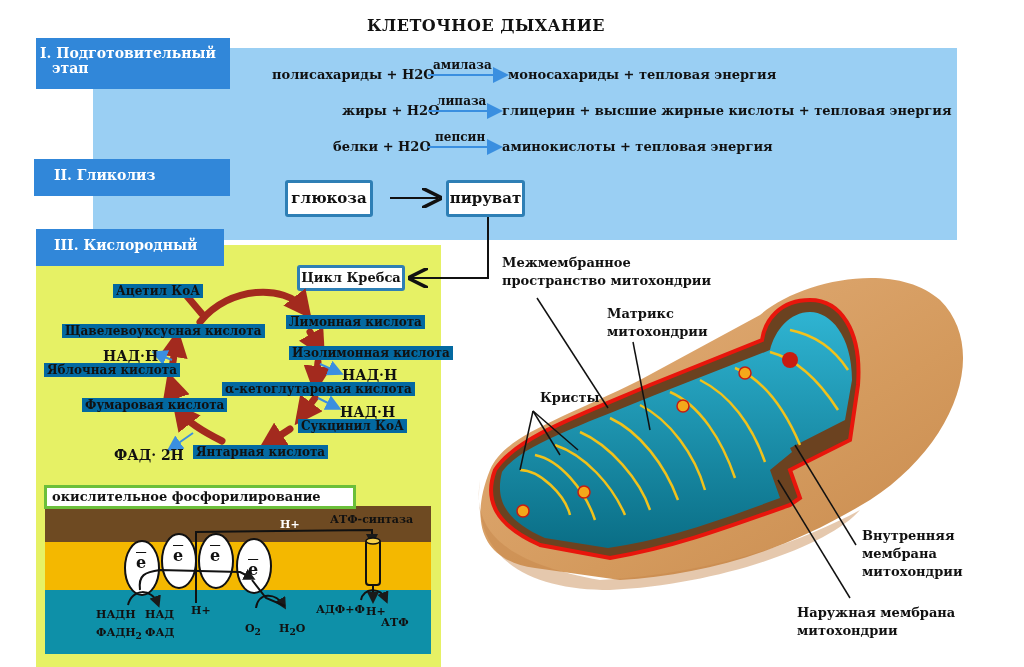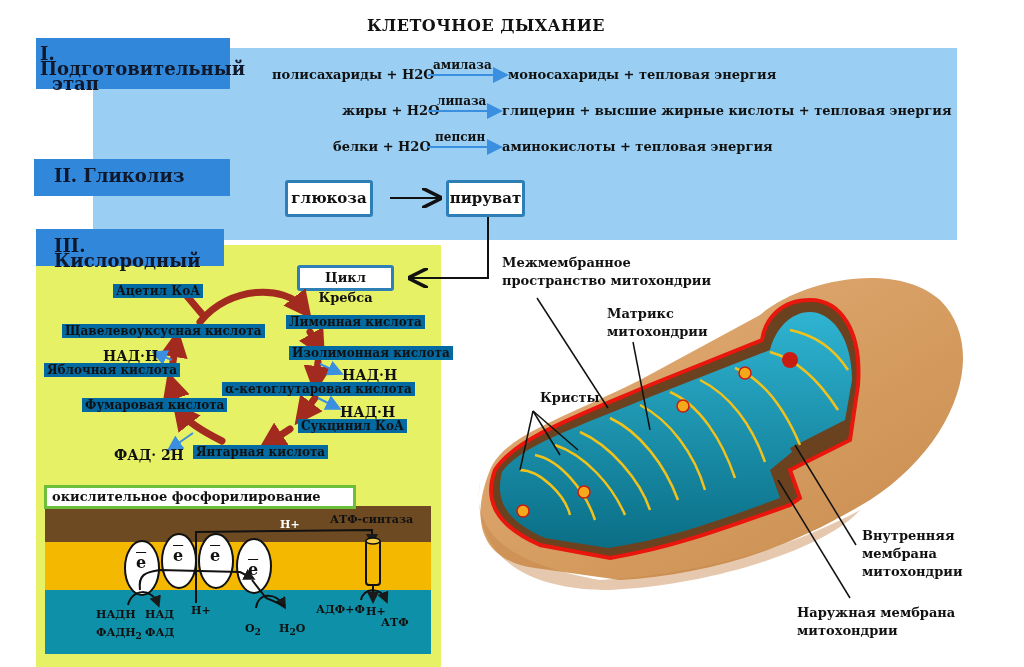--- a/index.html
+++ b/index.html
@@ -2,21 +2,21 @@
 <html><head>
 <meta charset="utf-8">
 <style>
   html, body { margin:0; padding:0; background:#ffffff; }
   body { width:1024px; height:667px; position:relative; overflow:hidden;
          font-family:"DejaVu Serif","Liberation Serif",serif; color:#111; }
   .abs { position:absolute; }
   .title { left:0; width:972px; top:16px; text-align:center; font-weight:bold; font-size:16px; letter-spacing:0.5px; }
   .panel-blue { left:93px; top:48px; width:864px; height:192px; background:#9acff3; }
   .panel-yellow { left:36px; top:245px; width:405px; height:422px; background:#e6f165; }
-  .stage { background:#3187d9; color:#0f172a; font-weight:bold; font-size:18px; line-height:15px; }
+  .stage { background:#3187d9; color:#ffffff; font-weight:bold; font-size:14px; line-height:15px; }
   .stage1 { left:36px; top:38px; width:194px; height:51px; padding:8px 0 0 4px; box-sizing:border-box; }
   .stage1 .l2 { padding-left:12px; display:block; }
   .stage2 { left:34px; top:159px; width:196px; height:37px; padding:9px 0 0 20px; box-sizing:border-box; }
   .stage3 { left:36px; top:229px; width:188px; height:37px; padding:9px 0 0 18px; box-sizing:border-box; }
   .rx { font-size:13px; font-weight:bold; white-space:nowrap; }
   .enz { font-size:12px; font-weight:bold; }
   .box { background:#fff; border:3px solid #2e7fb5; border-radius:3px; font-weight:bold; font-size:15px; box-sizing:border-box; text-align:center; }
   .lbl { font-size:12px; font-weight:bold; background:#0369a1; padding:0 3px; white-space:nowrap; }
   .lbl-plain { font-size:14px; font-weight:bold; white-space:nowrap; }
   .mito-lbl { font-size:13px; font-weight:bold; line-height:18px; white-space:nowrap; }
@@ -48,21 +48,21 @@
 <div class="abs enz" style="left:437px;top:94px;">липаза</div>
 <div class="abs rx" style="left:502px;top:103px;">глицерин + высшие жирные кислоты + тепловая энергия</div>
 
 <div class="abs rx" style="left:333px;top:139px;">белки + H2O</div>
 <div class="abs enz" style="left:435px;top:130px;">пепсин</div>
 <div class="abs rx" style="left:502px;top:139px;">аминокислоты + тепловая энергия</div>
 
 <div class="abs box" style="left:285px;top:180px;width:88px;height:37px;line-height:31px;">глюкоза</div>
 <div class="abs box" style="left:446px;top:180px;width:79px;height:37px;line-height:31px;">пируват</div>
 
-<div class="abs box" style="left:297px;top:265px;width:97px;height:26px;line-height:20px;font-size:13px;">Цикл Кребса</div>
+<div class="abs box" style="left:297px;top:265px;width:108px;height:26px;line-height:20px;font-size:13px;">Цикл Кребса</div>
 
 <svg width="1024" height="667" viewBox="0 0 1024 667">
   <defs>
     <marker id="blueHead" markerWidth="8" markerHeight="8" refX="6" refY="4" orient="auto">
       <path d="M0,0 L8,4 L0,8 Z" fill="#3a8fe0"></path>
     </marker>
     <marker id="blackHead" markerWidth="10" markerHeight="10" refX="8" refY="5" orient="auto">
       <path d="M0,0 L10,5 L0,10" fill="none" stroke="#111" stroke-width="1.8"></path>
     </marker>
     <marker id="redHead" markerWidth="4" markerHeight="4" refX="2" refY="2" orient="auto">

